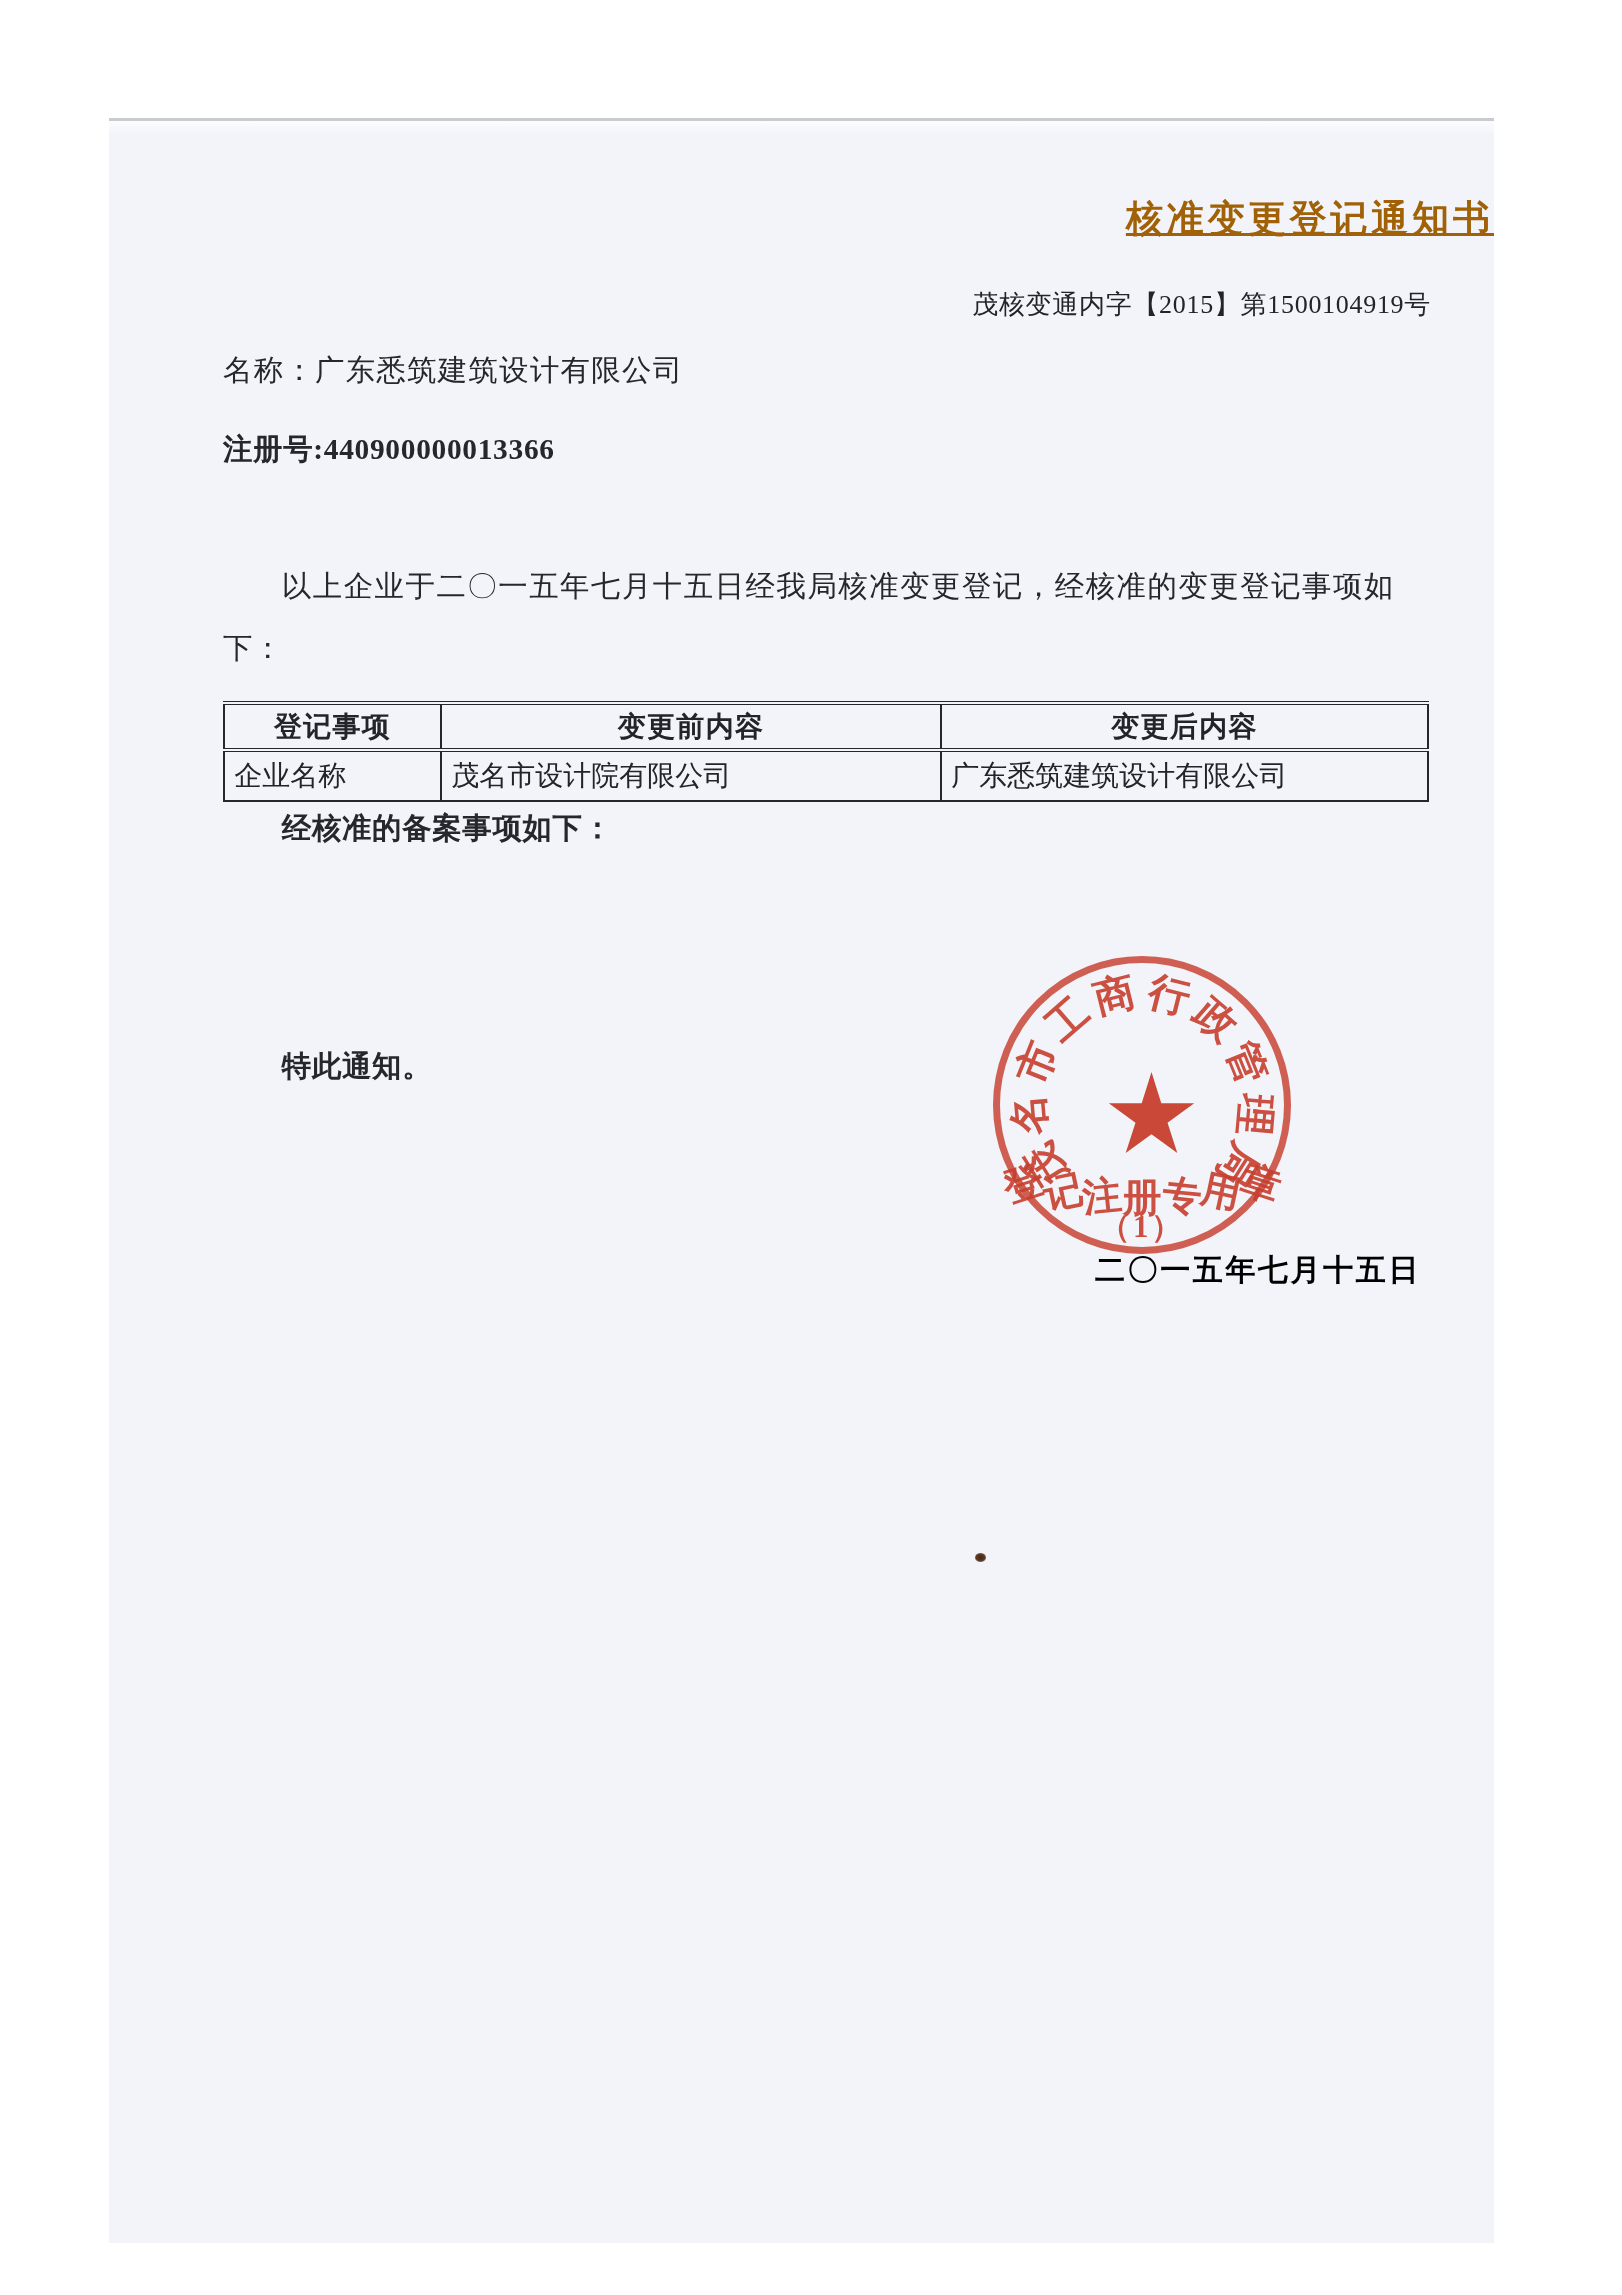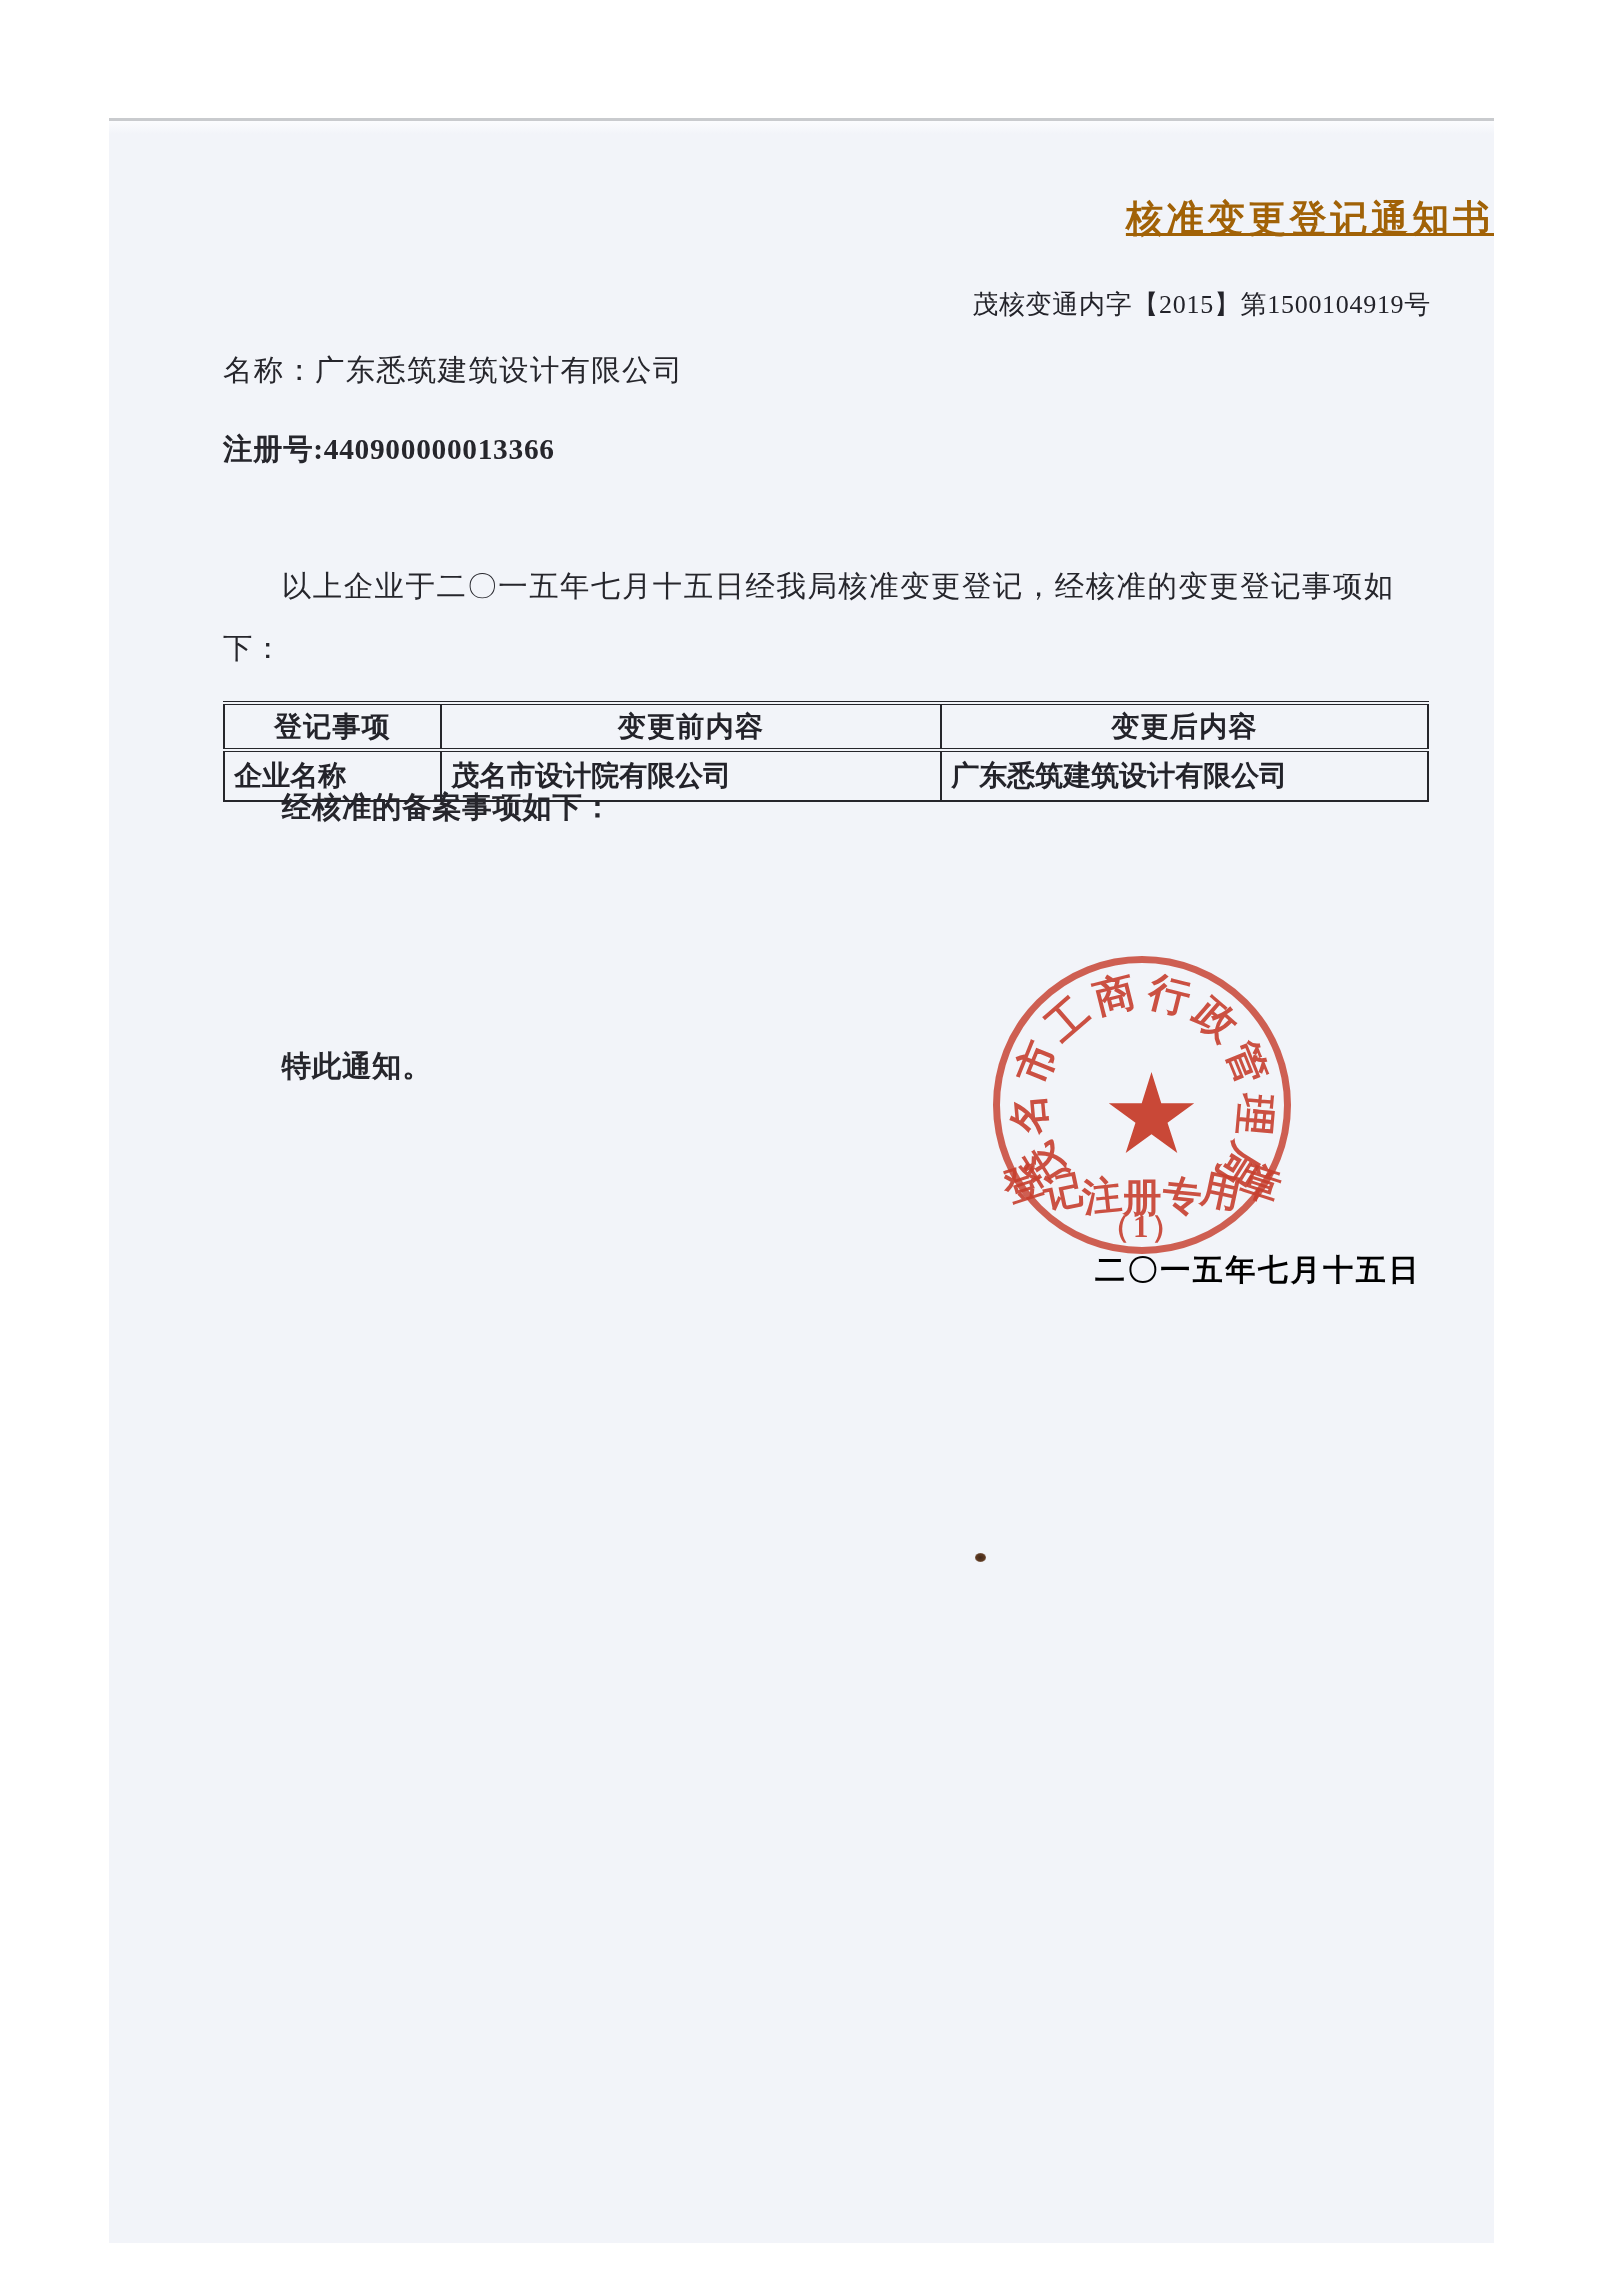--- a/index.html
+++ b/index.html
@@ -42,21 +42,21 @@
   .reg-line{
     position:absolute;left:114px;top:309px;
     font-size:29.4px;letter-spacing:0.7px;font-weight:600;
   }
   .paragraph{
     position:absolute;left:114px;top:434px;width:1171px;
     font-size:29.4px;line-height:62px;letter-spacing:0.7px;
     text-indent:2em;text-align:justify;font-weight:500;
   }
   .filing-intro{
-    position:absolute;left:114px;top:667px;
+    position:absolute;left:114px;top:688px;
     font-size:29.4px;letter-spacing:0.7px;text-indent:2em;font-weight:600;
   }
   .closing{
     position:absolute;left:114px;top:926px;
     font-size:29.4px;letter-spacing:0.7px;text-indent:2em;font-weight:600;
   }
   .issue-date{
     position:absolute;right:73px;top:1081px;
     font-size:30px;letter-spacing:2.6px;color:#000000;font-weight:600;
     z-index:3;
@@ -76,21 +76,21 @@
   table.doc-table{border:2.6px solid #26262b;border-top:4.6px double #26262b;padding-left:20px;}
   table.doc-table th,
   table.doc-table td{
     border-left:2.6px solid #26262b;border-right:2.6px solid #26262b;
     padding:0 9.2px;box-sizing:border-box;overflow:hidden;white-space:nowrap;
   }
   table.doc-table th{
     height:47px;font-weight:700;text-align:center;letter-spacing:1.3px;
     border-bottom:4.6px double #26262b;
   }
-  table.doc-table td{height:51px;font-weight:700;text-align:left;}
+  table.doc-table td{height:51px;font-weight:400;text-align:left;}
   
   .seal{
     position:absolute;left:884px;top:835px;width:298px;height:298px;
     border:7.9px solid rgba(198,62,45,0.82);
     border-radius:50%;box-sizing:border-box;
     z-index:2;
   }
   .seal .arc-ch{
     position:absolute;left:50%;top:50%;
     font-size:41px;font-weight:700;color:rgba(198,62,45,0.9);

